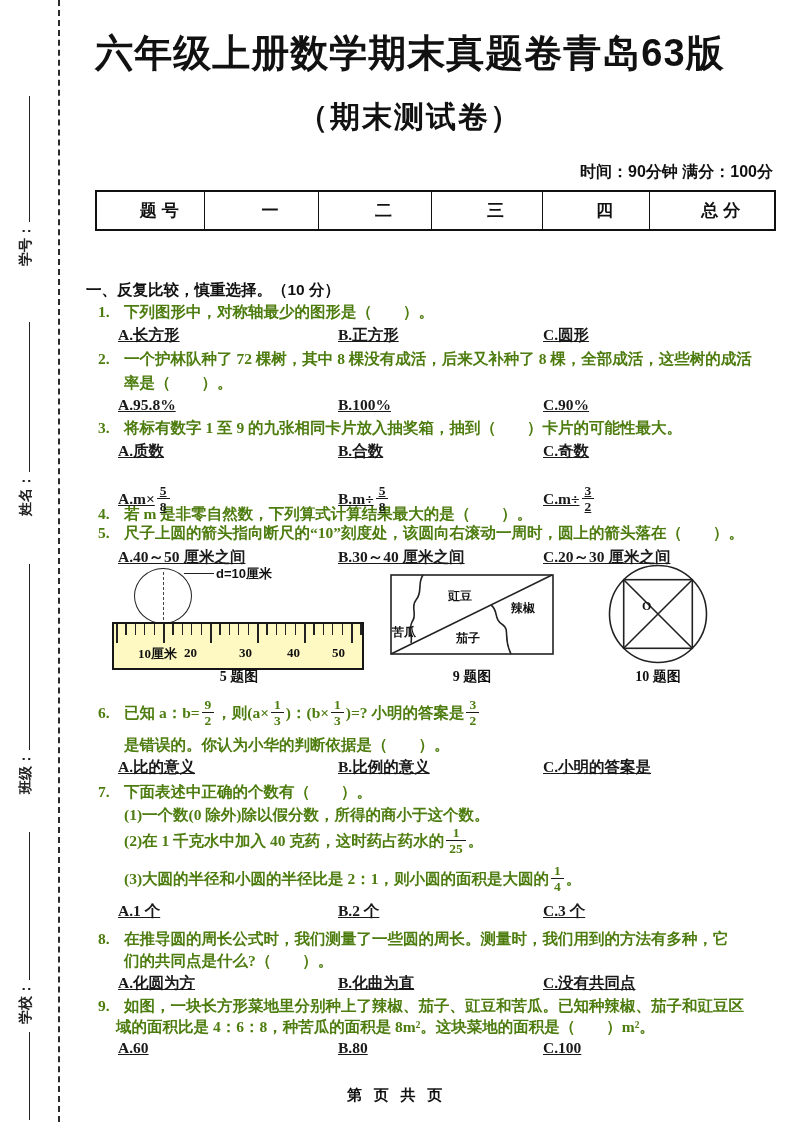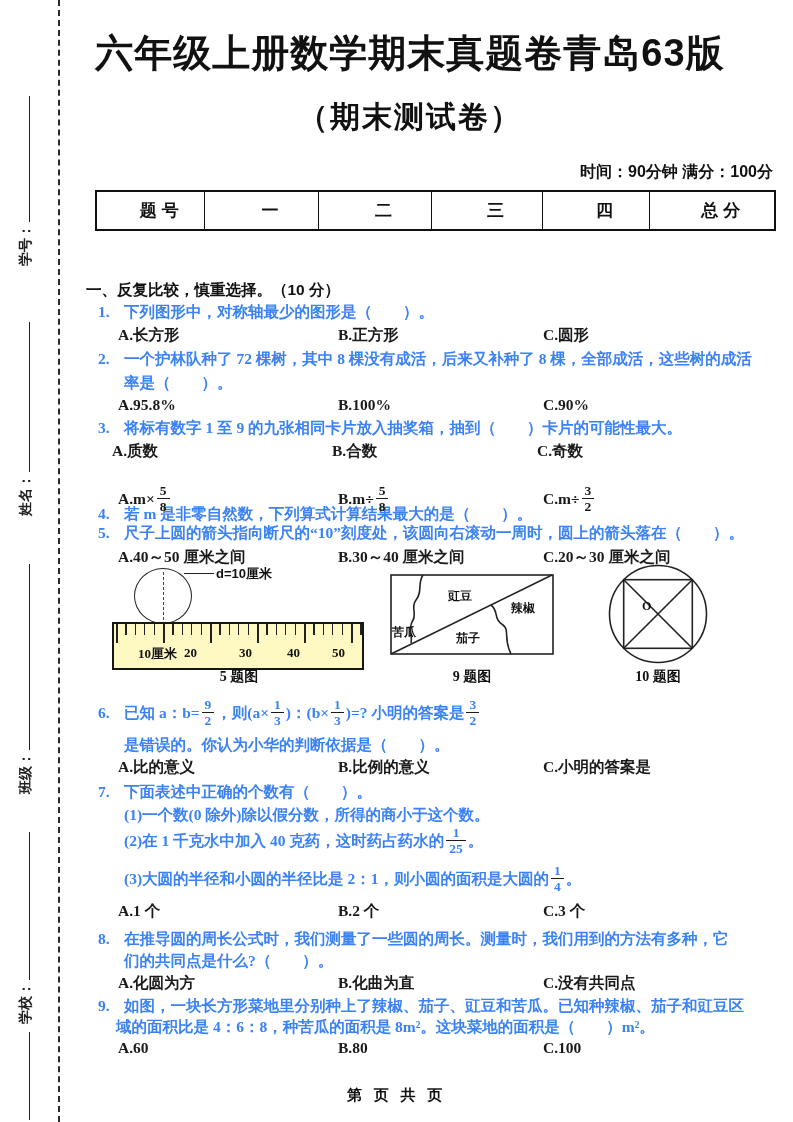--- a/index.html
+++ b/index.html
@@ -17,25 +17,25 @@
             font:700 30px "Liberation Sans",sans-serif;letter-spacing:2px;color:#111;}
   .meta{position:absolute;right:20px;top:162px;font:700 16px "Liberation Sans",sans-serif;color:#111;}
   
   .score-table{position:absolute;left:95px;top:190px;border-collapse:collapse;table-layout:fixed;
                border:2.6px solid #111;}
   .score-table td{border:1.6px solid #111;text-align:center;vertical-align:middle;
                   font:700 17px "Liberation Serif",serif;letter-spacing:5px;color:#111;}
   .tr-head td{height:35px;padding-left:24px;} .tr-score td{height:40px;}
   
   .line{position:absolute;white-space:nowrap;font:600 15.5px "Liberation Serif",serif;
-        line-height:20px;color:#3b82f6;}
+        line-height:20px;color:#4d7c0f;}
   .sec{font:700 15.5px "Liberation Sans",sans-serif;color:#111;}
   .qnum{display:inline-block;width:26px;font-weight:700;}
   .opts{position:absolute;height:20px;width:660px;white-space:nowrap;}
-  .opts .o{position:absolute;top:0;font:600 15.5px "Liberation Serif",serif;white-space:nowrap;}
+  .opts .o{position:absolute;top:0;font:600 15.5px "Liberation Serif",serif;white-space:nowrap;text-decoration:underline;}
   .oA{left:0;} .oB{left:220px;} .oC{left:425px;}
   .fline{display:flex;align-items:center;}
   .frac{display:inline-flex;flex-direction:column;align-items:center;line-height:1.05;
         font-size:13.5px;margin:0 2px;vertical-align:middle;}
   .frac .fd{border-top:1.4px solid #1a1a1a;padding:1px 3px 0;}
   .frac .fn{padding:0 3px;}
   .opts-frac{height:36px;}
   .opts-frac .o{display:inline-flex;align-items:center;height:36px;}
   
   .fig5{position:absolute;left:108px;top:566px;width:262px;height:120px;}
@@ -126,21 +126,21 @@
   <div class="line" style="left:124px;top:373px;">率是（　　）。</div>
   <div class="opts" style="left:118px;top:396px;">
     <span class="o oA">A.95.8%</span>
     <span class="o oB">B.100%</span>
     <span class="o oC">C.90%</span>
   </div>
 
   <div class="line" style="left:98px;top:418px;">
     <b class="qnum">3.</b><span>将标有数字 1 至 9 的九张相同卡片放入抽奖箱，抽到（　　）卡片的可能性最大。</span>
   </div>
-  <div class="opts" style="left:112px;top:441px;">
+  <div class="opts" style="left:118px;top:441px;">
     <span class="o oA">A.质数</span>
     <span class="o oB">B.合数</span>
     <span class="o oC">C.奇数</span>
   </div>
 
   <div class="line" style="left:98px;top:462px;margin-top:42px;">
     <b class="qnum">4.</b><span>若 m 是非零自然数，下列算式计算结果最大的是（　　）。</span>
   </div>
   <div class="opts opts-frac" style="left:118px;top:481px;">
     <span class="o oA">

